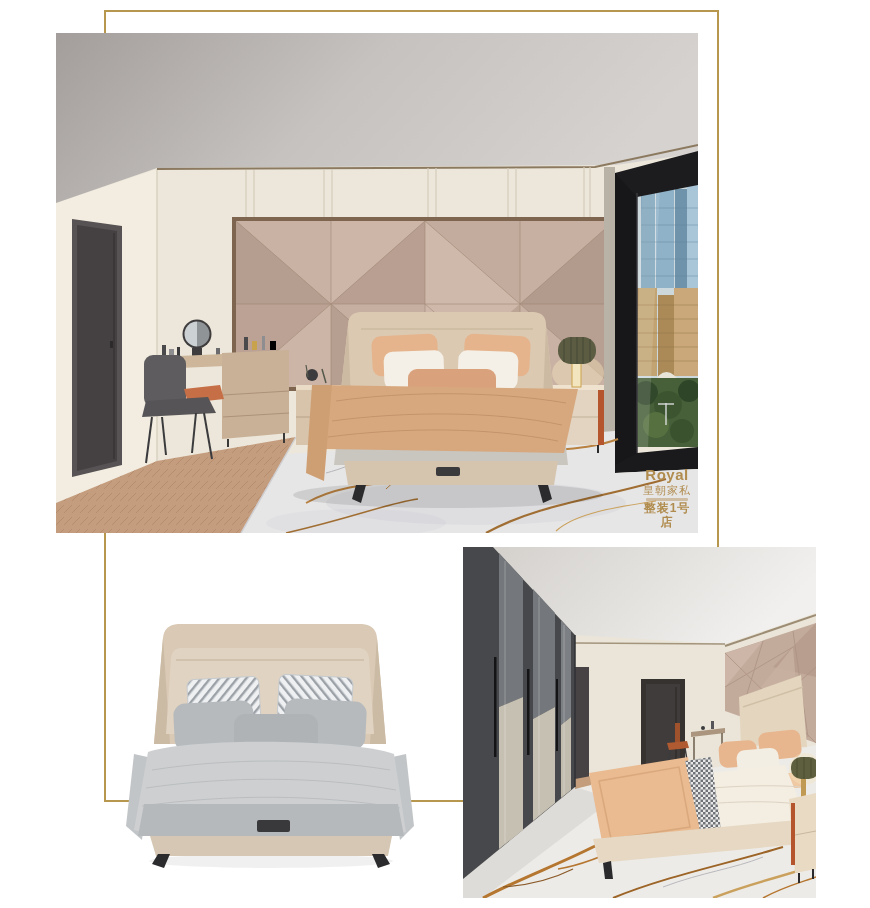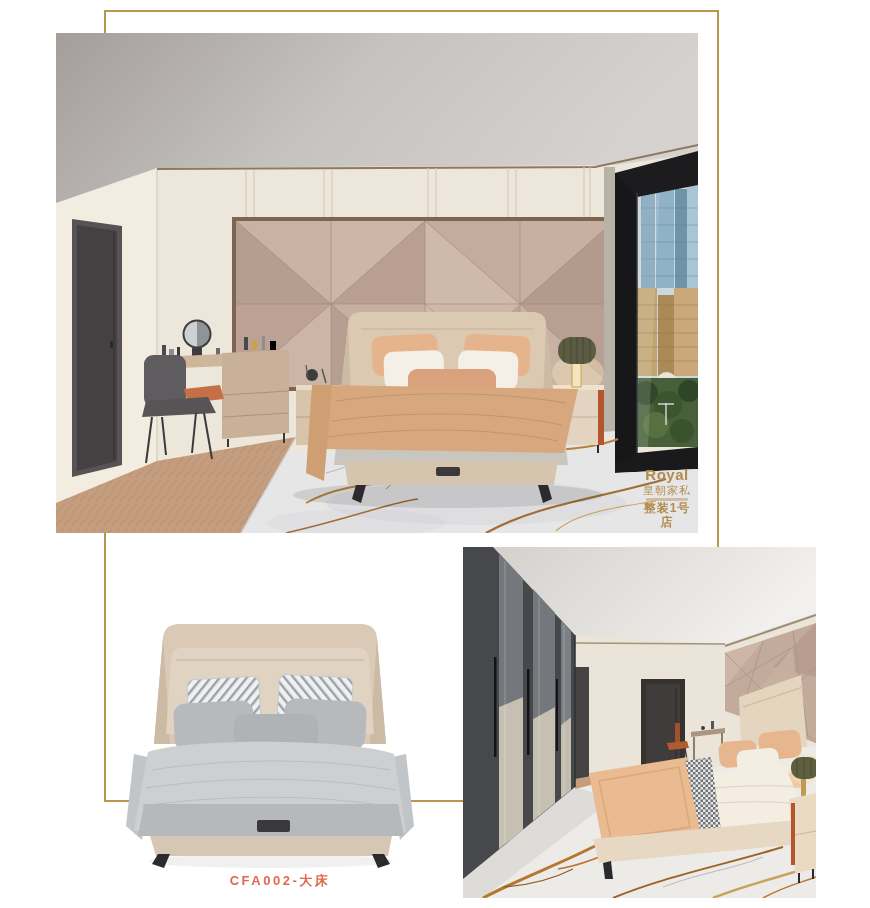--- a/index.html
+++ b/index.html
@@ -324,21 +324,20 @@
         </g>
       </g>
       <polygon points="26,202 280,202 286,234 20,234" fill="#b6b9bc"></polygon>
       <rect x="139" y="218" width="33" height="12" rx="2" fill="#39393b"></rect>
       <polygon points="32,234 274,234 270,254 38,254" fill="#d5c7b3"></polygon>
       <polygon points="40,252 52,252 46,266 34,262" fill="#2b2b2d"></polygon>
       <polygon points="254,252 266,252 272,262 260,266" fill="#2b2b2d"></polygon>
     </svg>
   </figure>
 
-  <div class="product-label">CFA002-大床</div>
 
   <figure class="photo" id="secondary-photo" style="margin:0" aria-label="Bedroom render: dark mirrored wardrobe corridor, beige bed with peach blanket, gold-veined marble floor">
     <svg width="353" height="351" viewBox="0 0 353 351">
       <defs>
         <linearGradient id="s-ceil" x1="0" y1="0" x2="1" y2="0.3">
           <stop offset="0" stop-color="#d4d1cd"></stop>
             <stop offset="1" stop-color="#f1f0ee"></stop>
         </linearGradient>
         <pattern id="s-check" width="5" height="5" patternUnits="userSpaceOnUse">
           <rect width="5" height="5" fill="#e9e9e9"></rect>

